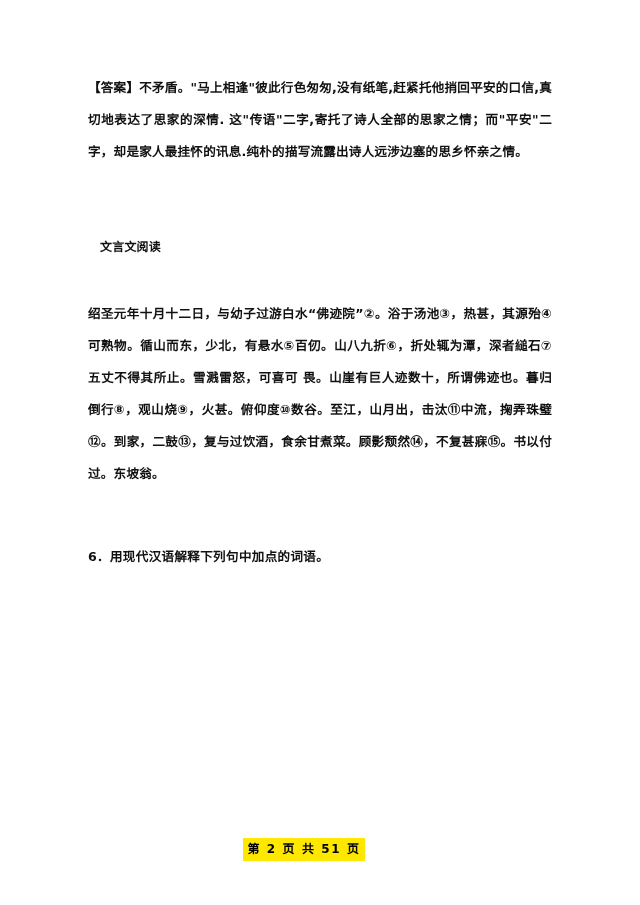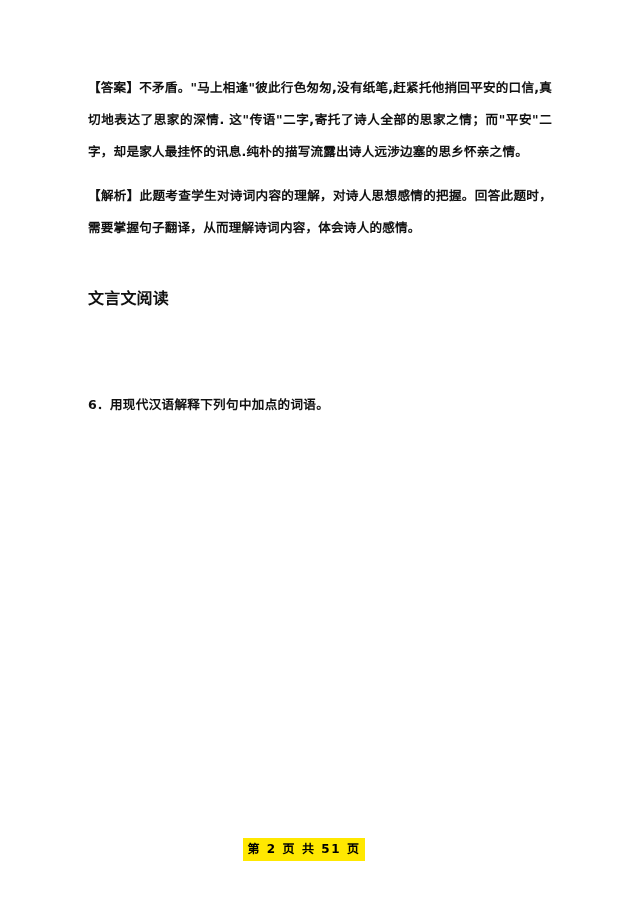--- a/index.html
+++ b/index.html
@@ -44,24 +44,24 @@
     text-justify: inter-character;
     margin: 0;
     color: #111111;
     word-break: break-all;
   }
 
   .gap-lg { height: 40px; }
   .gap-sm { height: 12px; }
 
   .section-title {
-    font-size: 16px;
+    font-size: 12px;
     font-weight: 700;
     line-height: 30px;
-    margin: 0;
+    margin: 12px;
     color: #111111;
     letter-spacing: 0.2px;
   }
 
   .lead {
     font-size: 12.6px;
     font-weight: 700;
     line-height: 32px;
     margin: 0;
     color: #111111;
@@ -101,31 +101,31 @@
 <body>
 
 <div class="page">
 
   <div class="content">
 
     <p class="para">【答案】不矛盾。"马上相逢"彼此行色匆匆,没有纸笔,赶紧托他捎回平安的口信,真切地表达了思家的深情. 这"传语"二字,寄托了诗人全部的思家之情；而"平安"二字，却是家人最挂怀的讯息.纯朴的描写流露出诗人远涉边塞的思乡怀亲之情。</p>
 
     <div class="gap-sm"></div>
 
-    <p class="para">【解析】此题考查学生对诗词内容的理解，对诗人思想感情的把握。回答此题时，需要掌握句子翻译，从而理解诗词内容，体会诗人的感情。</p>
 
     <div class="gap-lg"></div>
 
     <h2 class="section-title">文言文阅读</h2>
 
     <div class="gap-sm"></div>
 
 
     <div class="gap-sm"></div>
 
+    <p class="para">绍圣元年十月十二日，与幼子过游白水“佛迹院”②。浴于汤池③，热甚，其源殆④可熟物。循山而东，少北，有悬水⑤百仞。山八九折⑥，折处辄为潭，深者縋石⑦五丈不得其所止。雪溅雷怒，可喜可 畏。山崖有巨人迹数十，所谓佛迹也。暮归倒行⑧，观山烧⑨，火甚。俯仰度⑩数谷。至江，山月出，击汰⑪中流，掬弄珠璧⑫。到家，二鼓⑬，复与过饮酒，食余甘煮菜。顾影颓然⑭，不复甚寐⑮。书以付过。东坡翁。</p>
 
     <div class="gap-sm"></div>
 
 
     <div class="gap-lg"></div>
 
     <p class="question">6．用现代汉语解释下列句中加点的词语。</p>
 
   </div>
 

